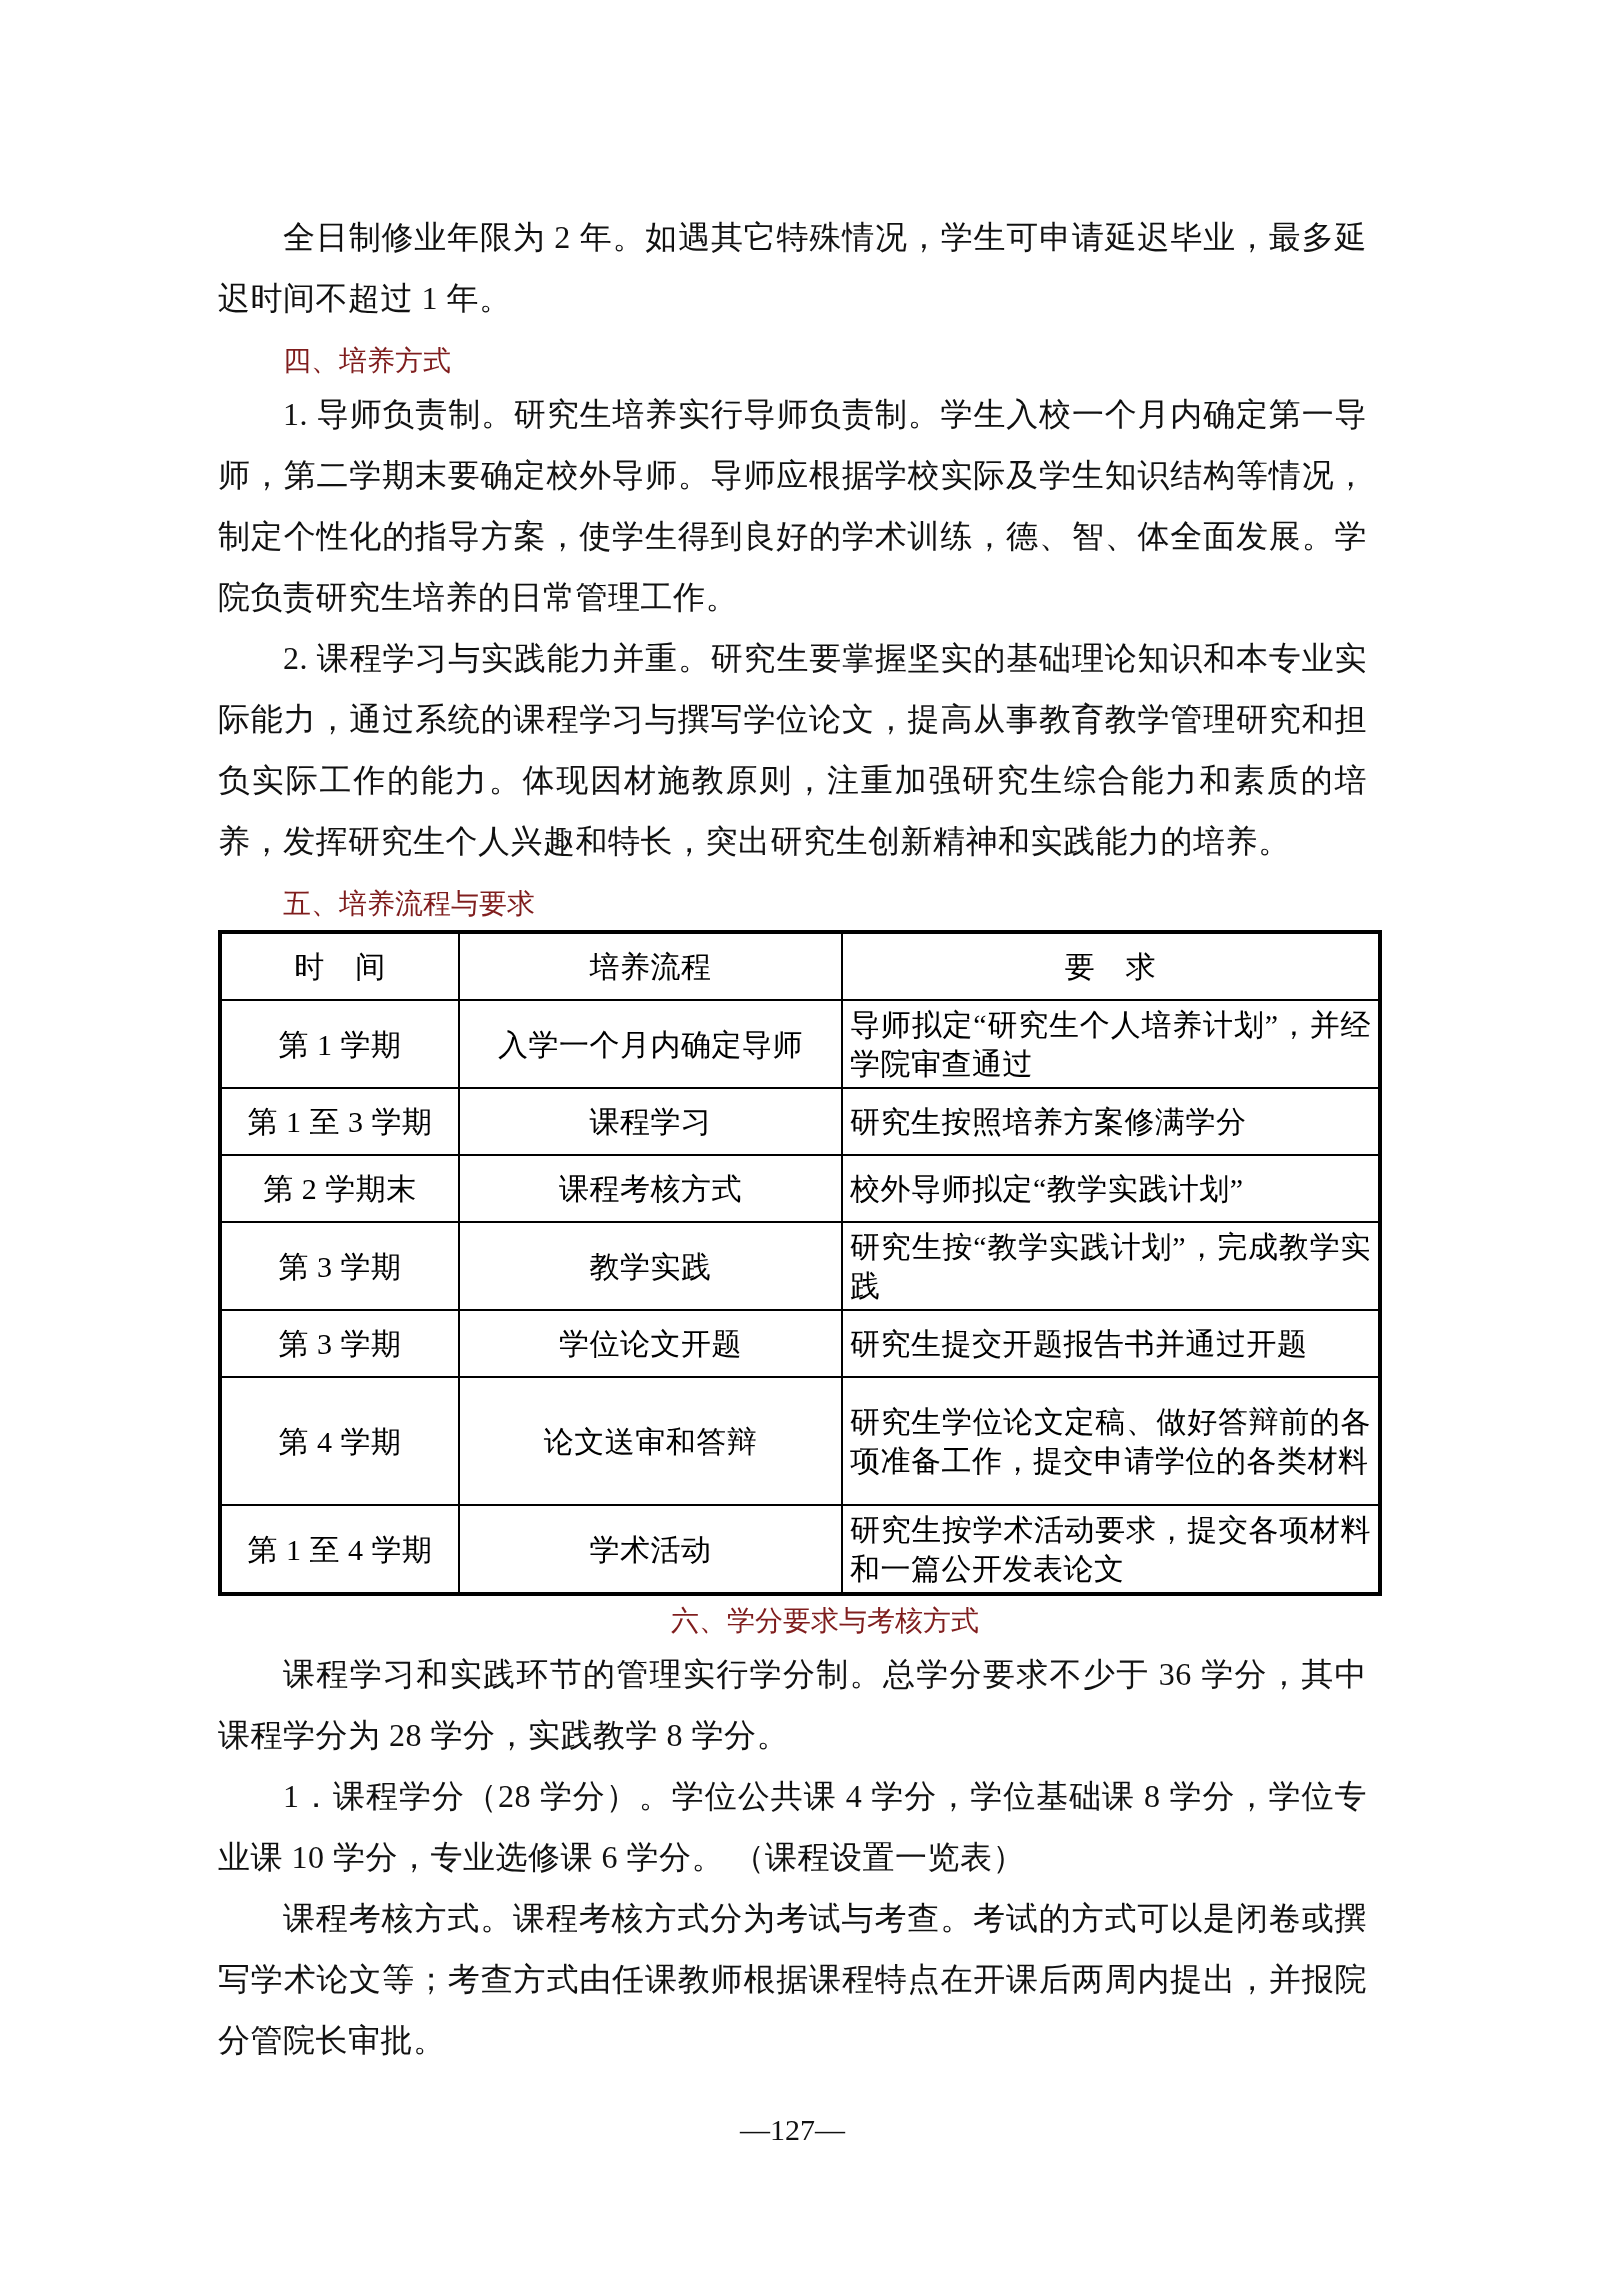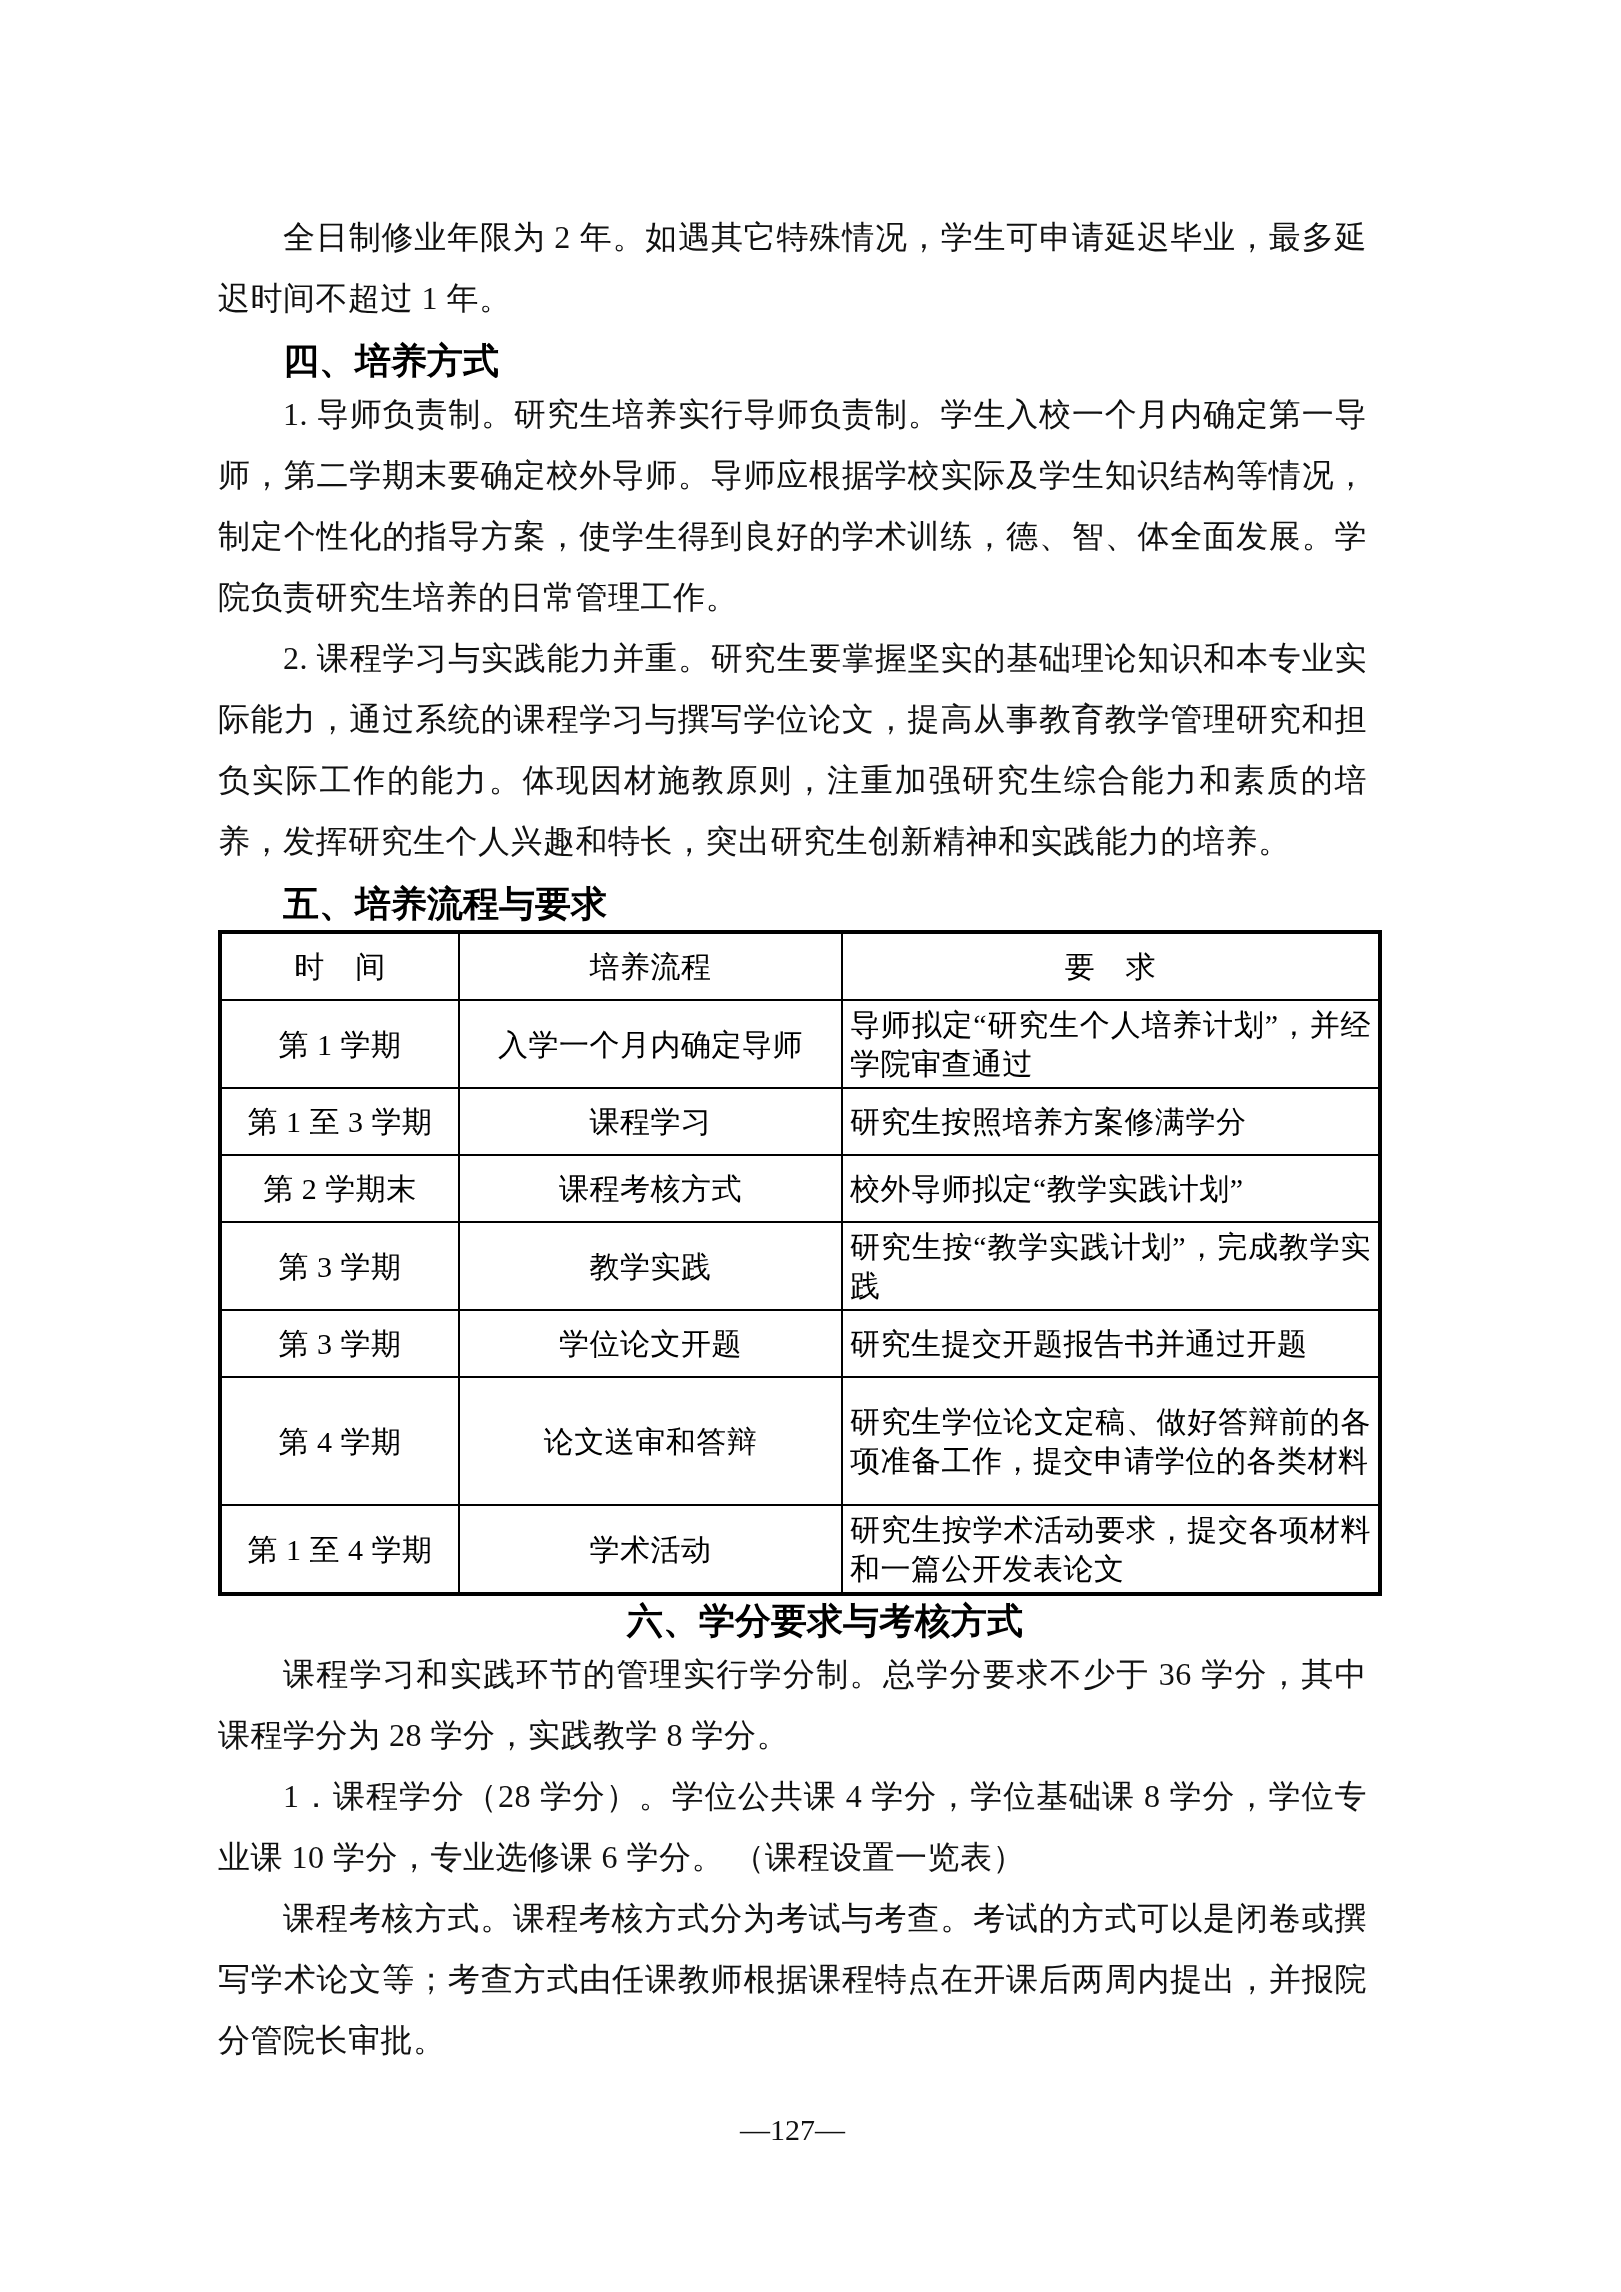--- a/index.html
+++ b/index.html
@@ -21,23 +21,23 @@
     overflow: hidden;
   }
   p.body-text {
     margin: 0;
     text-align: justify;
     text-indent: 65px;
     letter-spacing: 0.5px;
   }
   h3.sec-heading {
     font-family: "Liberation Sans", sans-serif;
-    font-weight: bold;
-    color: #000000;
-    font-size: 36px;
+    font-weight: normal;
+    color: #7f1d1d;
+    font-size: 28px;
     line-height: 47px;
     margin: 7.8px 0 0 0;
     text-indent: 65px;
   }
   h3.sec-heading.after-table {
     margin-top: 1px;
     text-align: center;
   }
   table.flow-table {
     border-collapse: collapse;

